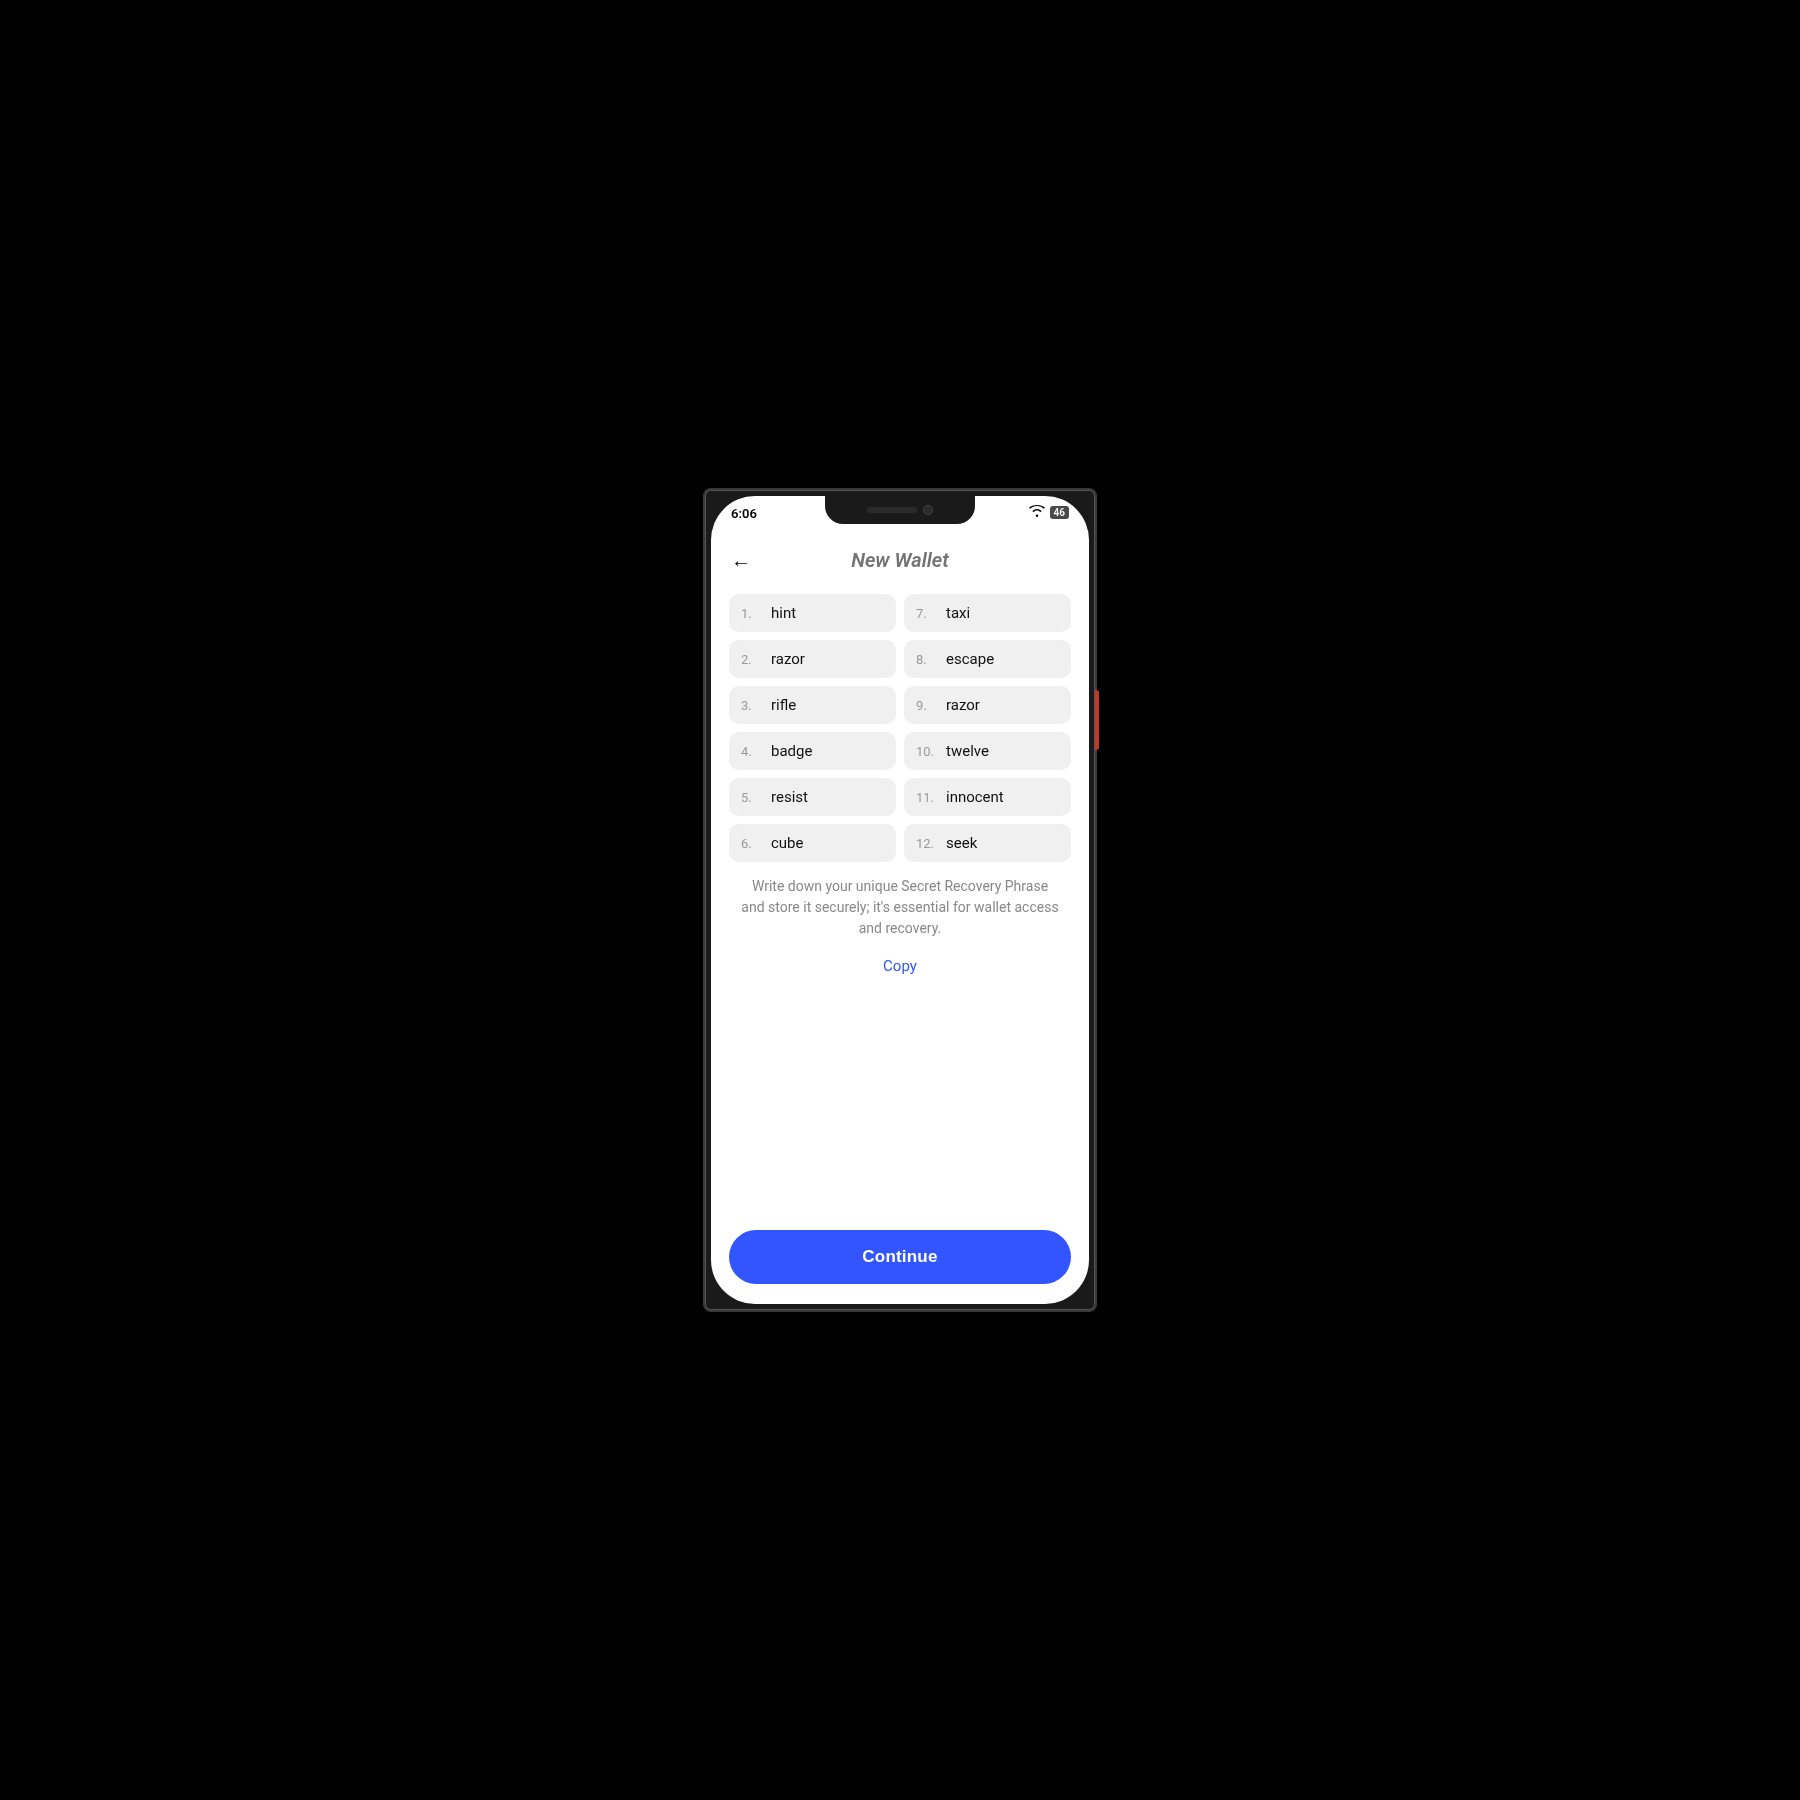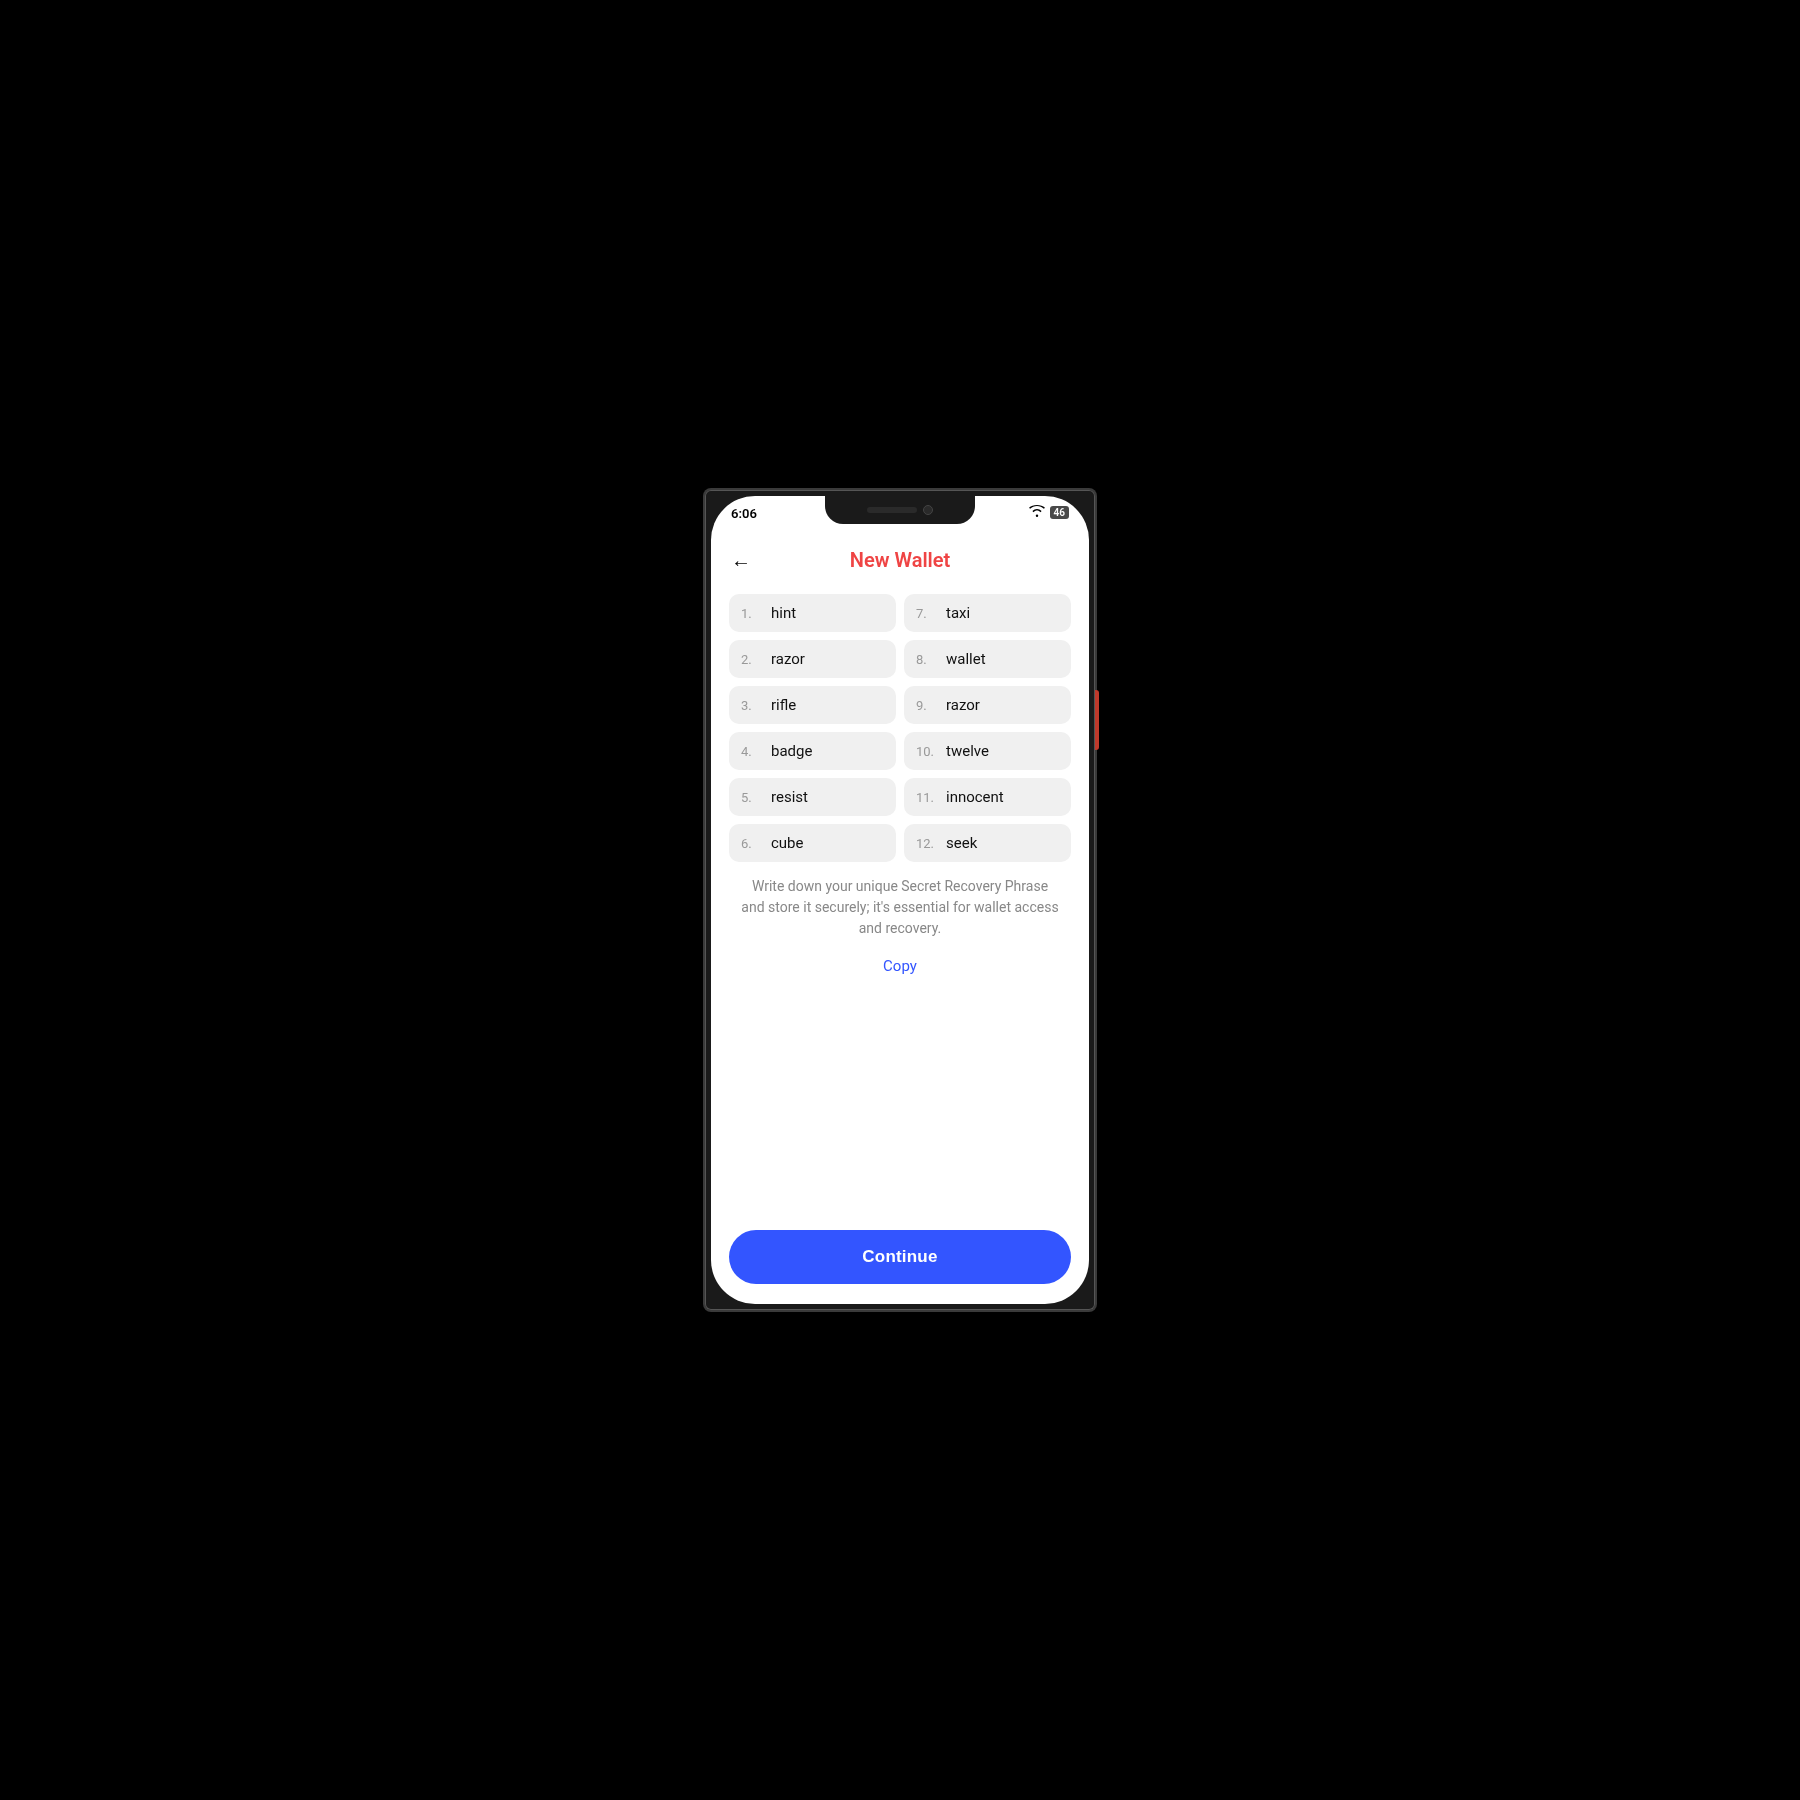--- a/index.html
+++ b/index.html
@@ -139,22 +139,23 @@
       width: 30px;
     }
 
     .header-title {
       position: absolute;
       left: 0;
       right: 0;
       text-align: center;
       font-size: 20px;
       font-weight: 600;
-      color: #ef4444;
+      color: #737373;
       pointer-events: none;
+      font-style: italic;
     }
 
     
     .scroll-content {
       flex: 1;
       overflow-y: auto;
       padding: 10px 18px 20px;
       display: flex;
       flex-direction: column;
       gap: 14px;
@@ -274,21 +275,21 @@
           <div class="word-item">
             <span class="word-num">7.</span>
             <span class="word-text">taxi</span>
           </div>
           <div class="word-item">
             <span class="word-num">2.</span>
             <span class="word-text">razor</span>
           </div>
           <div class="word-item">
             <span class="word-num">8.</span>
-            <span class="word-text">wallet</span>
+            <span class="word-text">escape</span>
           </div>
           <div class="word-item">
             <span class="word-num">3.</span>
             <span class="word-text">rifle</span>
           </div>
           <div class="word-item">
             <span class="word-num">9.</span>
             <span class="word-text">razor</span>
           </div>
           <div class="word-item">

